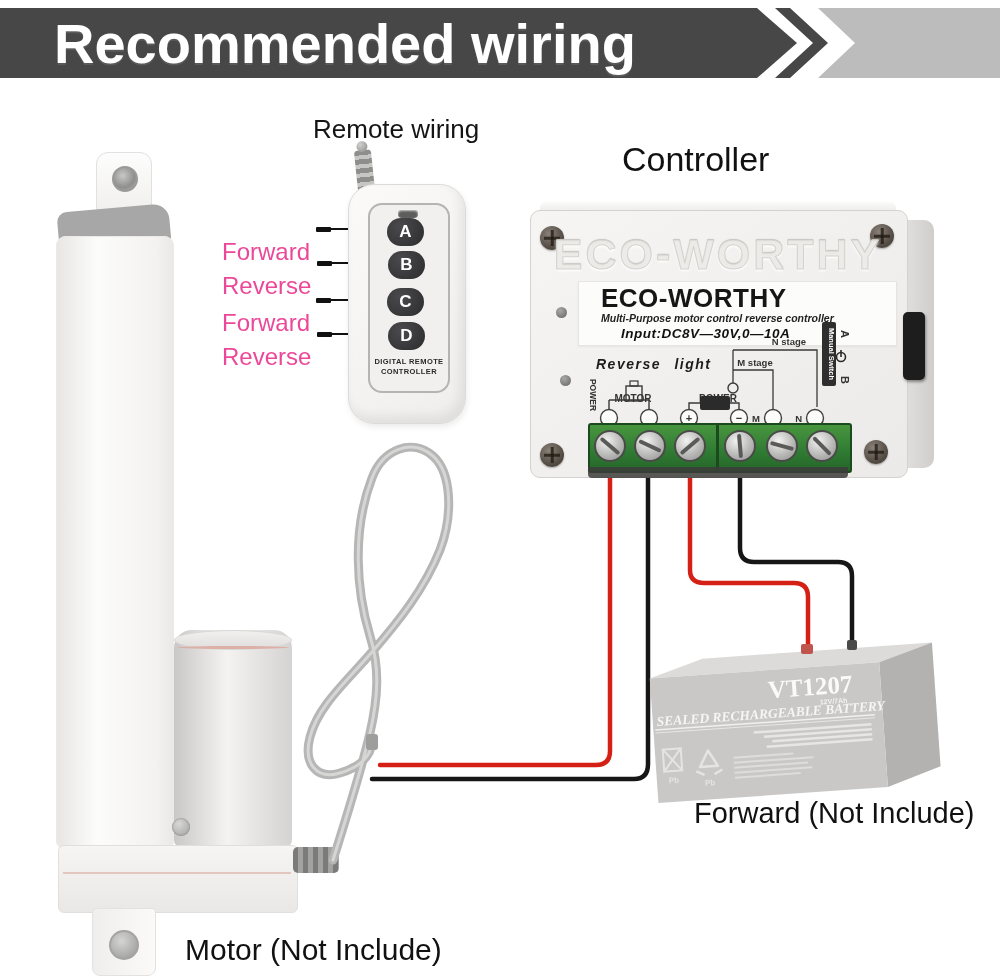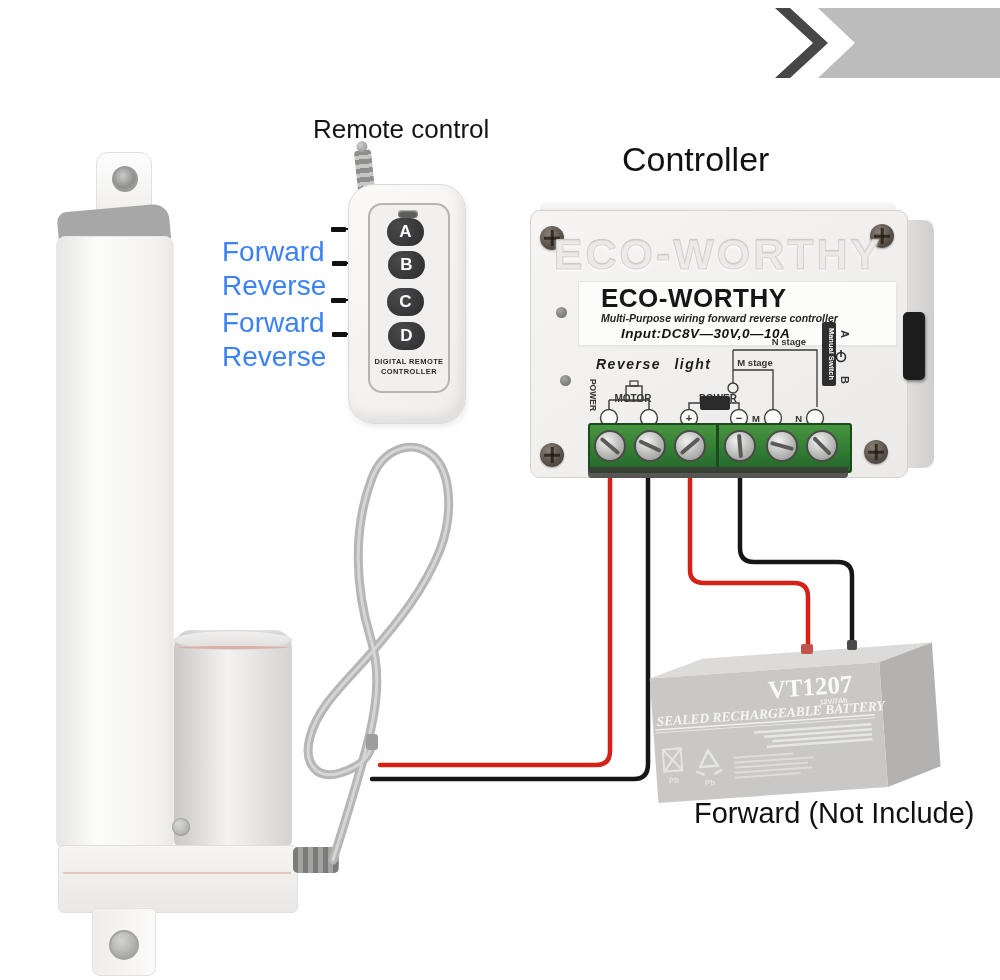--- a/index.html
+++ b/index.html
@@ -58,21 +58,21 @@
   .remote-led{position:absolute;left:28px;top:5px;width:20px;height:8px;border-radius:4px;
     background:#5d5d5b;box-shadow:inset 0 1px 2px #cfcfcd;}
   .r-btn{position:absolute;width:37px;height:28px;border-radius:14px;color:#fff;
     background:radial-gradient(circle at 35% 30%,#4a4a4c,#2c2c2e);
     font-size:17px;font-weight:bold;display:flex;align-items:center;justify-content:center;}
   .r-btn.a{left:17px;top:13px;} .r-btn.b{left:18px;top:46px;}
   .r-btn.c{left:17px;top:83px;} .r-btn.d{left:18px;top:117px;}
   .remote-brand{position:absolute;left:0;top:152px;width:100%;text-align:center;
     font-size:7.5px;font-weight:bold;color:#2a2a2a;letter-spacing:.4px;line-height:1.3;}
   .r-row{position:absolute;left:222px;width:164px;height:26px;display:flex;align-items:center;}
-  .r-label{font-size:28px;color:#3b82f6;white-space:nowrap;margin-top:46px;}
+  .r-label{font-size:24px;color:#ec4899;white-space:nowrap;margin-top:46px;}
   .r-dash{width:15px;height:5px;background:#111;margin-left:6px;border-radius:1px;flex:none;}
   .r-line{flex:1;height:2px;background:#111;}
   .row-a{top:216px;} .row-b{top:250px;} .row-c{top:287px;} .row-d{top:321px;}
 
   
   .ctrl-title{position:absolute;left:622px;top:140px;font-size:34px;color:#111;}
   .ctrl-side{position:absolute;left:900px;top:220px;width:34px;height:248px;
     background:linear-gradient(90deg,#e3e2e0,#cfcecc);border-radius:6px 10px 10px 6px;}
   .ctrl-top{position:absolute;left:540px;top:202px;width:356px;height:14px;
     background:linear-gradient(180deg,#fafaf9,#e6e5e3);border-radius:6px 6px 0 0;}
@@ -119,20 +119,23 @@
 
   
   .motor-caption{position:absolute;left:185px;top:933px;font-size:30px;color:#111;}
   .battery-caption{position:absolute;left:694px;top:797px;font-size:29px;color:#111;}
 </style>
 </head>
 <body>
 
 <div class="canvas">
 
+  <div class="banner-main">
+    <span class="banner-title">Recommended wiring</span>
+  </div>
   <div class="banner-chevron"></div>
   <div class="banner-tail"></div>
 
   <div>
     <div class="m-clevis-top">
       <div class="m-hole"></div>
     </div>
     <div class="m-collar"></div>
     <div class="m-body"></div>
     <div class="m-cyl">
@@ -155,21 +158,21 @@
     <path d="M333,860 C348,812 360,775 370,733 C378,698 380,668 370,636 C356,590 352,530 372,478
          C383,449 412,438 433,456 C452,473 453,516 440,550 C424,590 398,622 372,652
          C346,682 318,706 310,737 C303,764 317,780 340,773 C360,767 371,756 372,742" fill="none" stroke="#d6d6d4" stroke-width="3" stroke-linecap="round"></path>
     <rect x="366" y="734" width="12" height="16" rx="3" fill="#9e9e9c"></rect>
     <path d="M610,468 V751 Q610,765 596,765 H380" fill="none" stroke="#d42015" stroke-width="4.5" stroke-linecap="round"></path>
     <path d="M648,468 V764 Q648,779 634,779 H372" fill="none" stroke="#161616" stroke-width="4.5" stroke-linecap="round"></path>
     <path d="M690,468 V570 Q690,583 704,583 H794 Q808,583 808,597 V656" fill="none" stroke="#d42015" stroke-width="4.5" stroke-linecap="round"></path>
     <path d="M740,468 V548 Q740,562 754,562 H838 Q852,562 852,576 V652" fill="none" stroke="#161616" stroke-width="4.5" stroke-linecap="round"></path>
   </svg>
 
-  <div class="remote-title">Remote control</div>
+  <div class="remote-title">Remote wiring</div>
   <div class="antenna"></div>
 
   <div class="r-row row-a">
     <span class="r-label">Forward</span>
     <span class="r-dash"></span>
     <span class="r-line"></span>
   </div>
   <div class="r-row row-b">
     <span class="r-label">Reverse</span>
     <span class="r-dash"></span>
@@ -205,21 +208,21 @@
   <div class="ctrl-top"></div>
   <div class="ctrl-box"></div>
   <div class="ctrl-switch"></div>
   <div class="screw s-tl"></div>
   <div class="screw s-tr"></div>
   <div class="screw s-bl"></div>
   <div class="screw s-br"></div>
   <div class="embossed">ECO-WORTHY</div>
   <div class="plate">
     <div class="plate-brand">ECO-WORTHY</div>
-    <div class="plate-sub">Multi-Purpose wiring forward reverse controller</div>
+    <div class="plate-sub">Multi-Purpose motor control reverse controller</div>
     <div class="plate-input">Input:DC8V—30V,0—10A</div>
   </div>
   <div class="instruct">Reverse light</div>
   <div class="led led1"></div>
   <div class="led led2"></div>
 
   <svg class="diagram-svg" width="410" height="128" viewBox="0 0 410 128">
     <text class="dia-text" x="60" y="95" font-size="8.5" text-anchor="middle" transform="rotate(90 60 95)">POWER</text>
     <text class="dia-text" x="103" y="102" font-size="10" text-anchor="middle">MOTOR</text>
     <path d="M79,109 V100 M119,109 V100 M79,100 H119" fill="none" stroke="#3a3a3a" stroke-width="1.4"></path>
@@ -303,15 +306,16 @@
       </g>
       <g>
         <path d="M62,132 L71,116 L80,132 Z M58,136 L66,140 M84,136 L76,140" fill="none" stroke="#e4e4e2" stroke-width="2.5" stroke-linejoin="round"></path>
         <text x="71" y="151" font-size="8" fill="#e4e4e2" text-anchor="middle" font-weight="bold" font-family="Liberation Sans, sans-serif">Pb</text>
       </g>
     </g>
     <rect x="166" y="16" width="12" height="10" rx="2" fill="#c0554e"></rect>
     <rect x="212" y="12" width="10" height="10" rx="2" fill="#4a4a48"></rect>
   </svg>
 
+  <div class="motor-caption">Motor (Not Include)</div>
   <div class="battery-caption">Forward (Not Include)</div>
 
 </div>
 
 </body></html>

